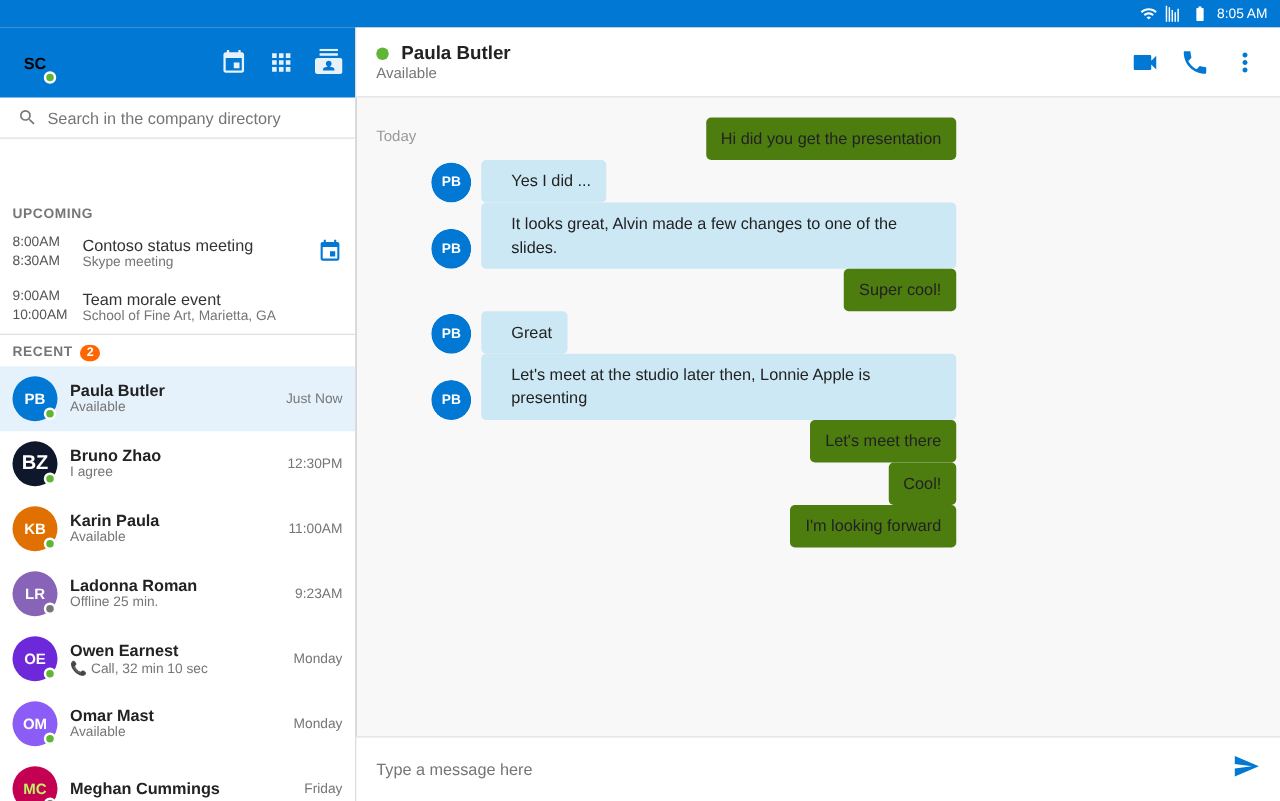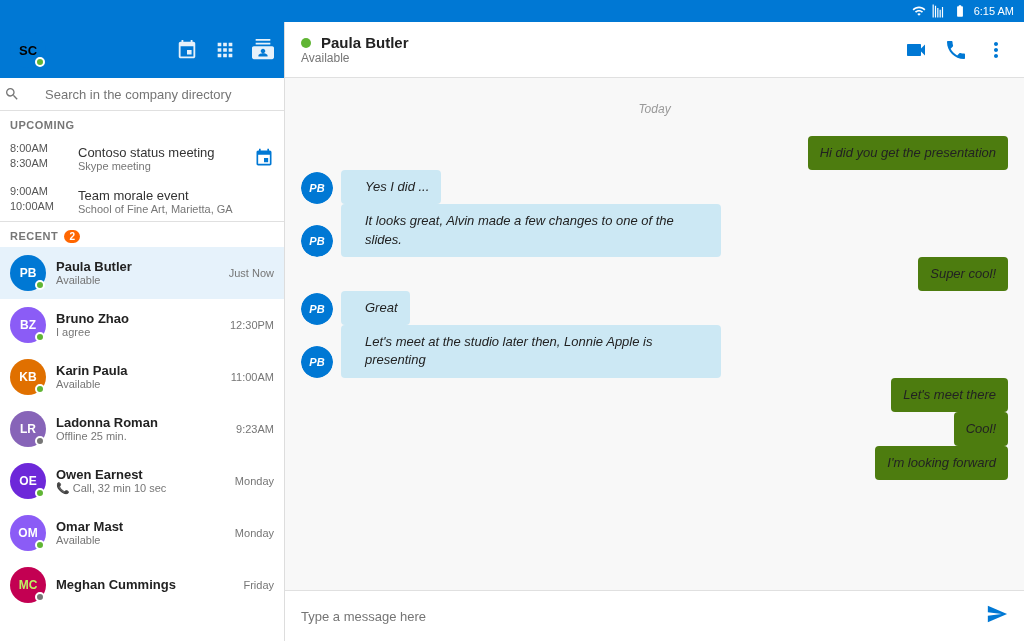--- a/index.html
+++ b/index.html
@@ -55,46 +55,47 @@
       display: flex;
       gap: 16px;
       margin-left: auto;
     }
     #left-icons svg { width: 22px; height: 22px; fill: white; opacity: 0.9; }
 
     
     #search-bar {
       display: flex;
       align-items: center;
-      padding: 8px 4px;
+      padding: 8px 14px;
       border-bottom: 1px solid #e0e0e0;
-      gap: 25px;
+      gap: 8px;
     }
     #search-bar svg { width: 16px; height: 16px; fill: #767676; flex-shrink: 0; }
     #search-input {
       border: none; outline: none;
       font-size: 13px; color: #333; width: 100%;
       background: transparent;
     }
 
     
     #upcoming-section {
       border-bottom: 1px solid #e0e0e0;
+      margin-top: 46px;
     }
     .section-label {
       font-size: 11px; font-weight: 600; color: #767676;
       padding: 8px 10px 4px;
       letter-spacing: 0.5px;
     }
 
     .meeting-item {
       display: flex;
-      align-items: flex-end;
+      align-items: center;
       padding: 6px 10px;
-      gap: 20px;
+      gap: 8px;
     }
     .meeting-time {
       font-size: 11px; color: #555;
       width: 48px; flex-shrink: 0;
       line-height: 1.4;
     }
     .meeting-info { flex: 1; }
     .meeting-title { font-size: 13px; color: #333; font-weight: 500; }
     .meeting-sub { font-size: 11px; color: #767676; }
     .meeting-icon { margin-left: auto; flex-shrink: 0; margin-top: 2px; }
@@ -148,23 +149,22 @@
     }
     #chat-actions { display: flex; gap: 16px; align-items: center; }
     #chat-actions svg { width: 22px; height: 22px; fill: #0078d4; cursor: pointer; }
 
     
     #chat-messages {
       flex: 1;
       overflow-y: auto;
       padding: 16px;
       display: flex;
-      flex-direction: column;
+      flex-direction: row;
       gap: 12px;
-      font-style: italic;
     }
 
     .date-divider {
       text-align: center; font-size: 12px; color: #999;
       margin: 8px 0;
     }
 
     .msg-row {
       display: flex;
       align-items: flex-end;
@@ -213,21 +213,21 @@
     <path d="M1 9l2 2c5-5 13-5 18 0l2-2C16.93 2.93 7.08 2.93 1 9zm8 8l3 3 3-3c-1.65-1.66-4.34-1.66-6 0zm-4-4l2 2c2.76-2.76 7.24-2.76 10 0l2-2C15.14 9.14 8.87 9.14 5 13z"></path>
   </svg>
 
   <svg viewBox="0 0 24 24" style="width:14px;height:14px;fill:white;">
     <path d="M1 1h2v22H1zm4 2h2v20H5zm4 4h2v16H9zm4 3h2v13h-2zm4-5h2v18h-2z"></path>
   </svg>
 
   <svg viewBox="0 0 24 24" style="width:16px;height:14px;fill:white;">
     <path d="M15.67 4H14V2h-4v2H8.33C7.6 4 7 4.6 7 5.33v15.33C7 21.4 7.6 22 8.33 22h7.33c.74 0 1.34-.6 1.34-1.33V5.33C17 4.6 16.4 4 15.67 4z"></path>
   </svg>
-  <span>6:15 AM</span>
+  <span>8:05 AM</span>
 </div>
 
 <div id="app">
 
   <div id="left-panel">
 
     <div id="left-top-bar">
       <div style="position:relative;width:36px;height:36px;border-radius:50%;background:#0078d4;display:flex;align-items:center;justify-content:center;color:#000000;font-size:13px;font-weight:bold;flex-shrink:0;">
         SC
         <div class="status-dot online"></div>
@@ -301,21 +301,21 @@
       <div class="status-dot online" style="position:absolute;bottom:1px;right:1px;"></div>
     </div>
     <div class="contact-info">
       <div class="contact-name">Paula Butler</div>
       <div class="contact-sub">Available</div>
     </div>
     <div class="contact-time">Just Now</div>
   </div>
           <div class="contact-item">
     <div class="contact-avatar">
-      <div style="width:36px;height:36px;border-radius:50%;background:#8b5cf6;display:flex;align-items:center;justify-content:center;color:white;font-size:12px;font-weight:bold;">
+      <div style="width:36px;height:36px;border-radius:50%;background:#0f172a;display:flex;align-items:center;justify-content:center;color:white;font-size:16px;font-weight:bold;">
         BZ
       </div>
       <div class="status-dot online" style="position:absolute;bottom:1px;right:1px;"></div>
     </div>
     <div class="contact-info">
       <div class="contact-name">Bruno Zhao</div>
       <div class="contact-sub">I agree</div>
     </div>
     <div class="contact-time">12:30PM</div>
   </div>

